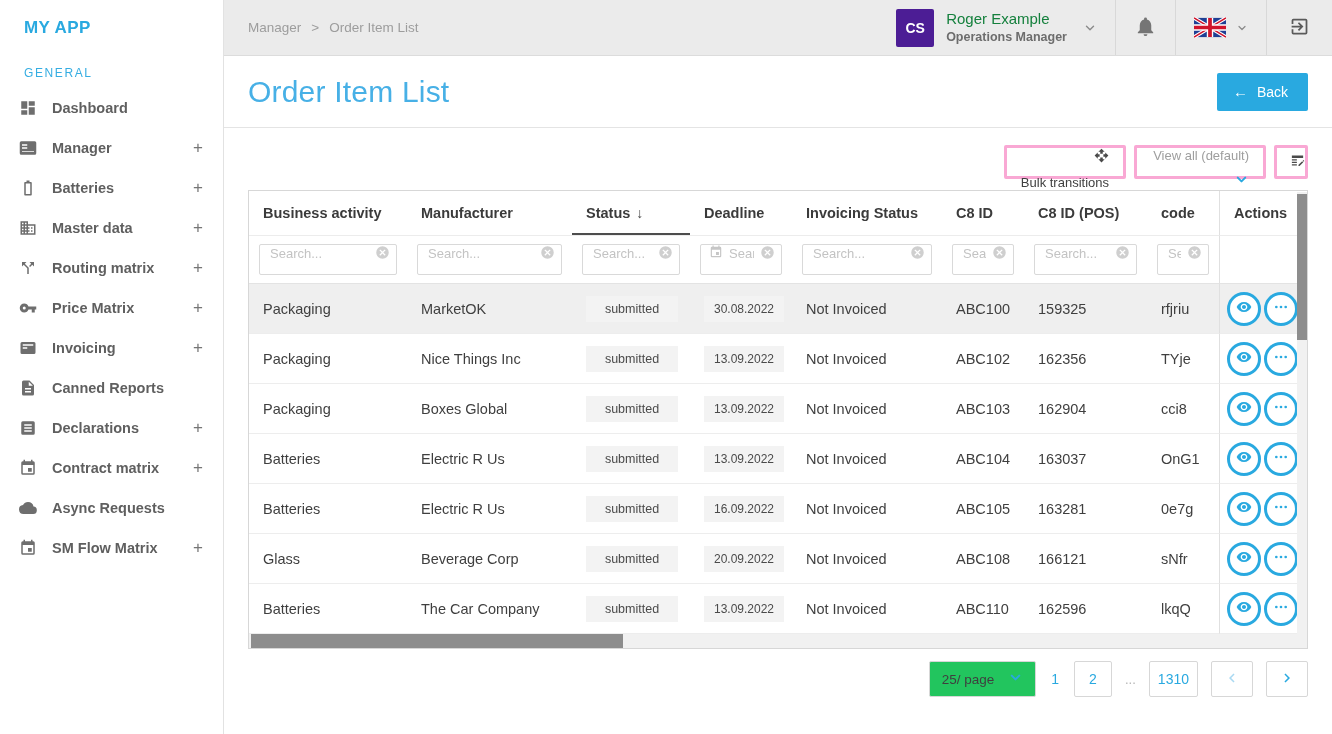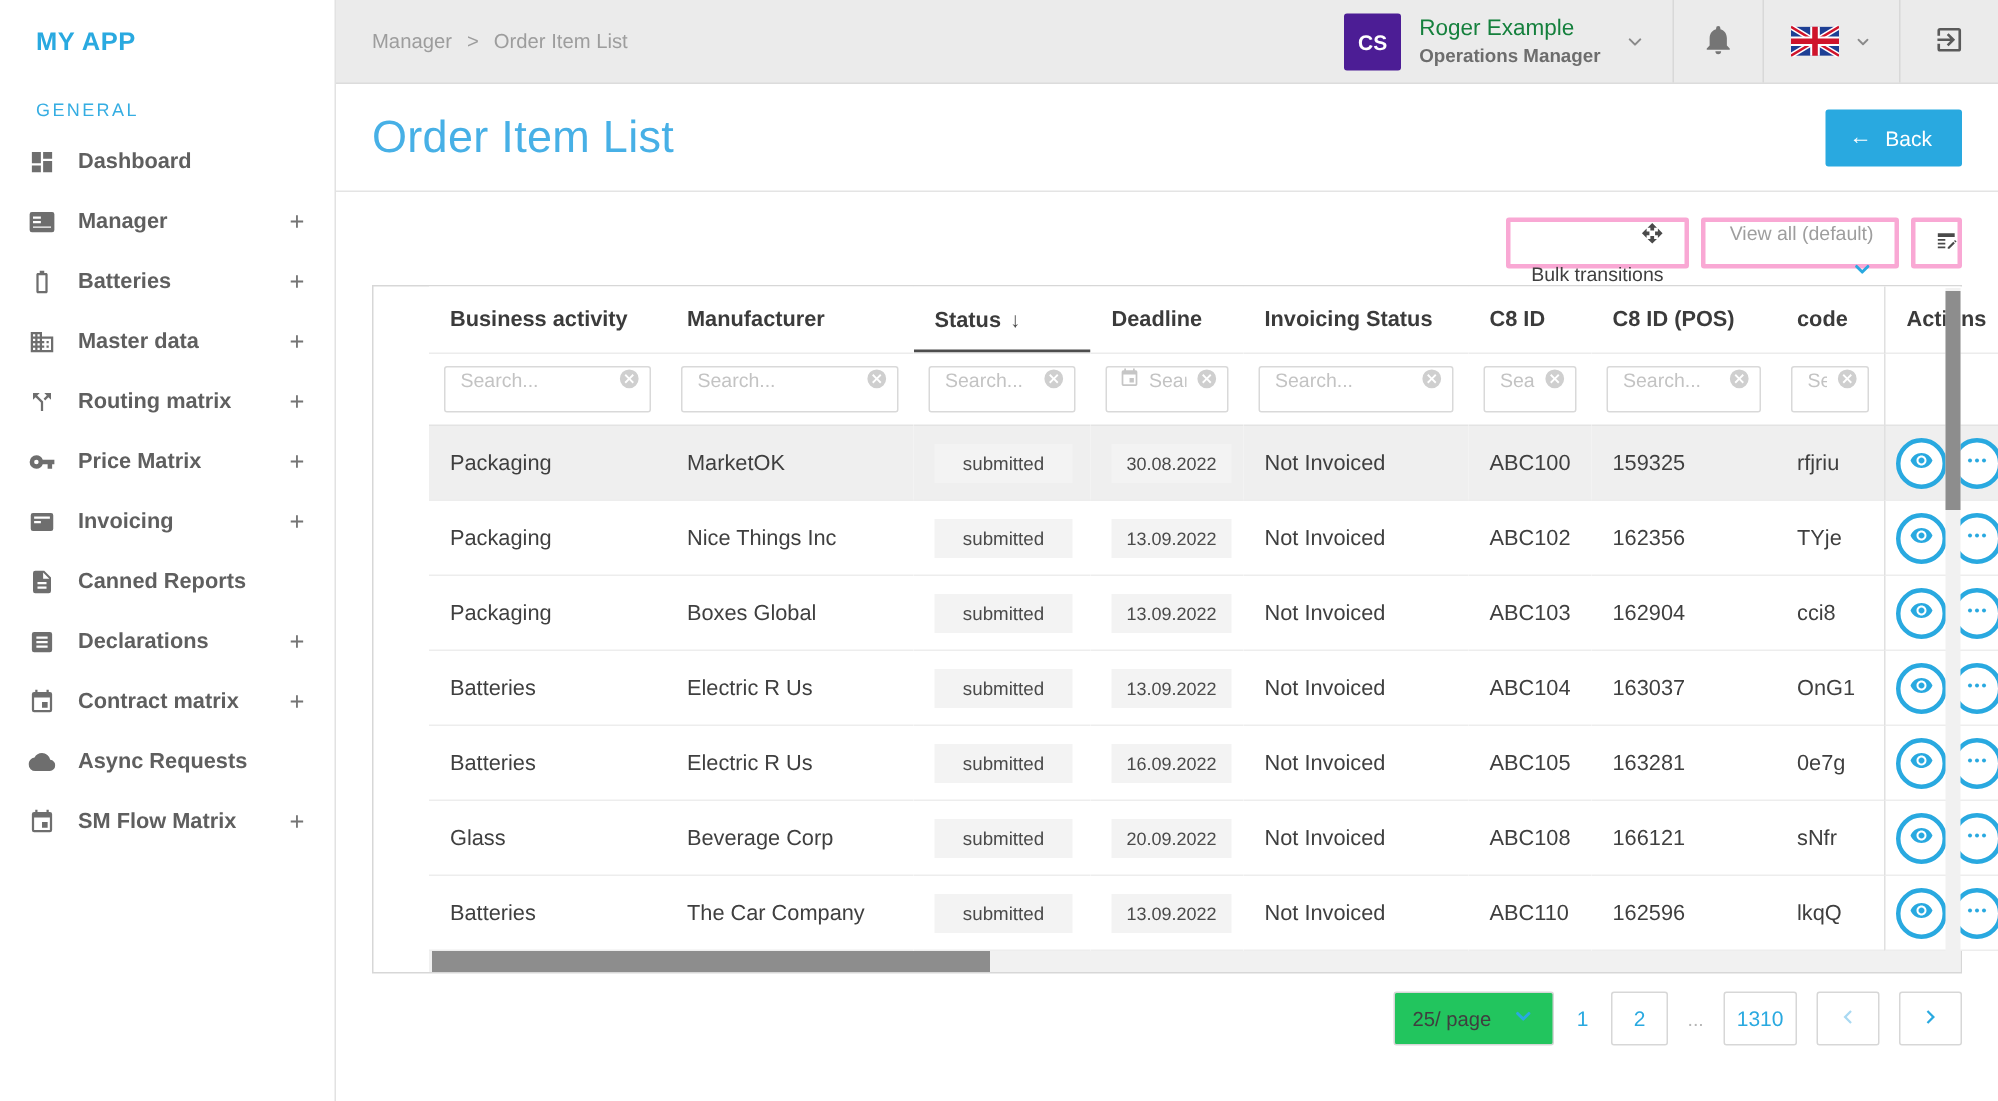--- a/index.html
+++ b/index.html
@@ -43,21 +43,21 @@
   .back-arrow { font-size:15px; }
 
   .content { padding:0 24px; position:relative; }
   .toolbar { margin-top:17px; display:flex; justify-content:flex-end; gap:8px; height:34px; }
   .btn-outline { background:#fff; border:3px solid #f9a8d4; border-radius:2px; font-size:13px; color:#3f3f3f; font-family:inherit; display:flex; align-items:flex-end; gap:9px; padding:0 14px; cursor:pointer;flex-direction:column; }
   .btn-outline svg { width:15px; height:15px; fill:#4a4a4a; }
   .select-box { color:#9e9e9e; width:132px; justify-content:space-between; }
   .sq-btn { width:34px; padding:0; justify-content:center; }
 
   
-  .table-card { margin-top:11px; border:1px solid #d7d7d7; position:relative; background:#fff;padding-left:37px; }
+  .table-card { margin-top:11px; border:1px solid #d7d7d7; position:relative; background:#fff; }
   table { width:100%; border-collapse:separate; border-spacing:0; table-layout:fixed; }
   thead th { height:45px; font-size:14.5px; font-weight:700; color:#3b3b3b; text-align:left; padding:0 4px 0 14px; border-bottom:1px solid #ececec; background:#fff; white-space:nowrap; overflow:hidden; }
   thead th.sorted { box-shadow: inset 0 -2px 0 #4d4d4d; }
   .sort-arrow { font-weight:400; font-size:14px; color:#4a4a4a; margin-left:6px; }
   tr.filters td { height:47px; padding:8px 10px; border-bottom:1px solid #e3e3e3; background:#fff; }
   .filter-box { display:flex; align-items:flex-start; gap:4px; border:1px solid #d9d9d9; border-radius:2px; height:31px; padding:0 6px 0 8px; background:#fff; overflow:hidden; }
   .filter-box input { border:0; outline:0; min-width:0; flex:1; font-size:13px; color:#666; font-family:inherit; background:transparent; }
   .filter-box input::placeholder { color:#c3c3c3; }
   .clear-ic svg { width:15px; height:15px; fill:#cfcfcf; display:block; }
   .cal-ic svg { width:14px; height:14px; fill:#c6c6c6; display:block; }

